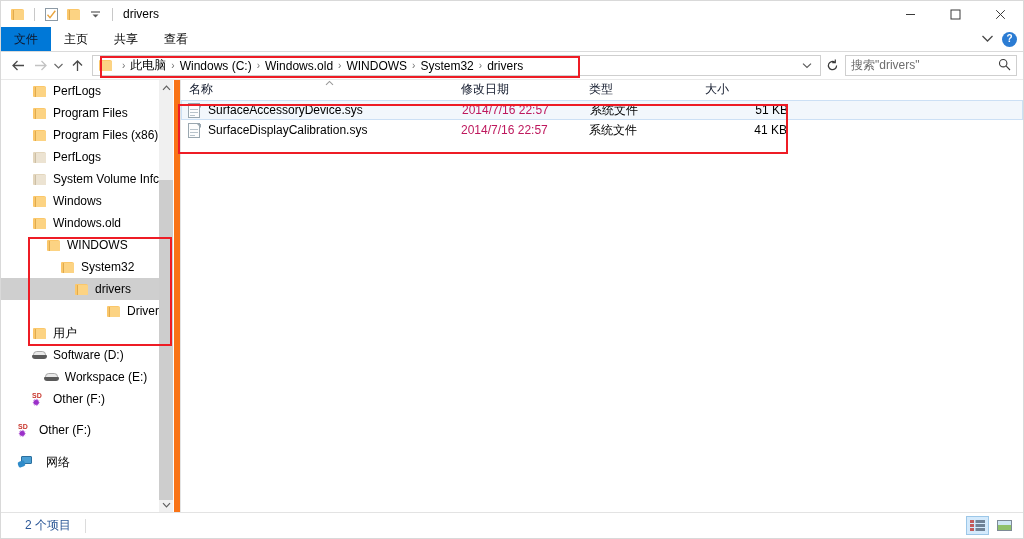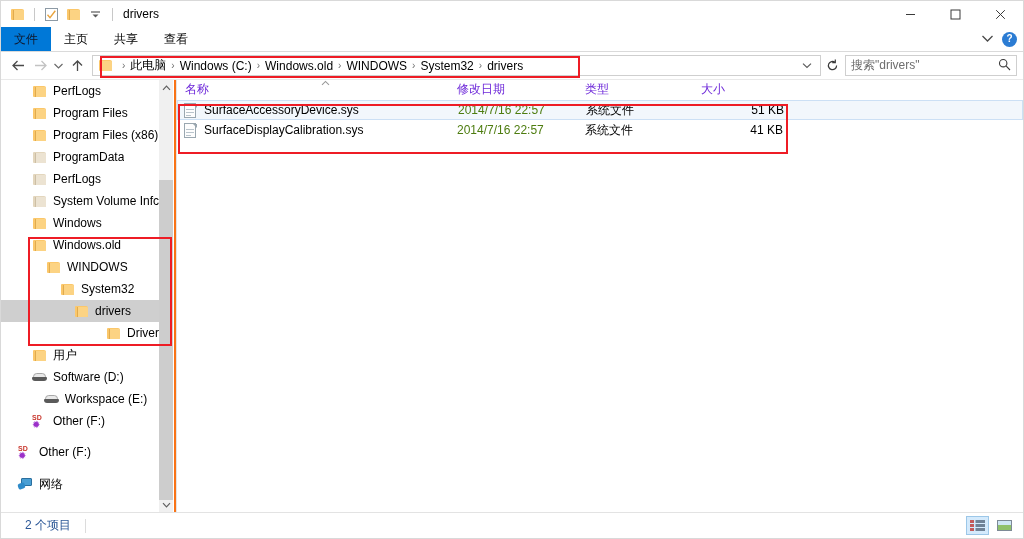--- a/index.html
+++ b/index.html
@@ -215,21 +215,21 @@
     position: relative;
   }
 
   
   .sidebar {
     width: 173px;
     min-width: 173px;
     background: #ffffff;
     position: relative;
     overflow: hidden;
-    border-right: 2px solid #f97316;
+    border-right: 6px solid #f97316;
   }
   .tree {
     position: absolute;
     left: 0; top: 0;
     width: 158px;
   }
   .node {
     height: 22px;
     display: flex;
     align-items: center;
@@ -391,21 +391,21 @@
     color: #4a4a4a;
     position: relative;
     border-bottom: 1px solid #ffffff;
   }
   .colhdr .col {
     height: 19px;
     line-height: 19px;
     position: relative;
     box-sizing: border-box;
     padding-left: 8px;
-    color: #6d28d9;
+    color: #0f172a;
     white-space: nowrap;
     overflow: hidden;
   }
   .colhdr .col.name { width: 272px; }
   .colhdr .col.date { width: 128px; }
   .colhdr .col.type { width: 116px; }
   .colhdr .col.size { width: 100px; }
   .colhdr .sortmark {
     position: absolute;
     left: 144px;
@@ -430,21 +430,21 @@
     border: 1px solid #cce0f5;
   }
   .row .c {
     box-sizing: border-box;
     white-space: nowrap;
     overflow: hidden;
     display: flex;
     align-items: center;
   }
   .row .c.name { width: 272px; padding-left: 7px; }
-  .row .c.date { width: 128px; padding-left: 8px; color: #4d7c0f; }
+  .row .c.date { width: 128px; padding-left: 8px; color: #be185d; }
   .row .c.type { width: 116px; padding-left: 8px; }
   .row .c.size { width: 100px; padding-right: 10px; justify-content: flex-end; }
   .row.sel .c.name { padding-left: 6px; }
 
   .sysfile {
     width: 14px; height: 15px;
     margin-right: 6px;
     position: relative;
     min-width: 14px;
   }
@@ -698,29 +698,20 @@
             </span>
             <span class="lbl">Program Files (x86)</span>
           </div>
           <div class="node" style="padding-left: 30px;">
             <span class="ico">
               <span class="folder dim">
                 <span class="back"></span>
                 <span class="front"></span>
               </span>
             </span>
-            <span class="lbl">ProgramData</span>
-          </div>
-          <div class="node" style="padding-left: 30px;">
-            <span class="ico">
-              <span class="folder dim">
-                <span class="back"></span>
-                <span class="front"></span>
-              </span>
-            </span>
             <span class="lbl">PerfLogs</span>
           </div>
           <div class="node" style="padding-left: 30px;">
             <span class="ico">
               <span class="folder dim">
                 <span class="back"></span>
                 <span class="front"></span>
               </span>
             </span>
             <span class="lbl">System Volume Infc</span>
@@ -817,21 +808,21 @@
           </div>
           <div class="node" style="padding-left: 16px; margin-top: 9px;">
             <span class="ico">
               <span class="sdcard">
                 <span class="sd">SD</span>
                 <span class="star">✹</span>
               </span>
             </span>
             <span class="lbl">Other (F:)</span>
           </div>
-          <div class="node" style="padding-left: 16px; margin-top: 10px;">
+          <div class="node" style="padding-left: 16px; margin-top: 10px; gap: 7px;">
             <span class="ico">
               <span class="netico">
                 <span class="scr"></span>
                 <span class="plug"></span>
               </span>
             </span>
             <span class="lbl">网络</span>
           </div>
         </div>
 

